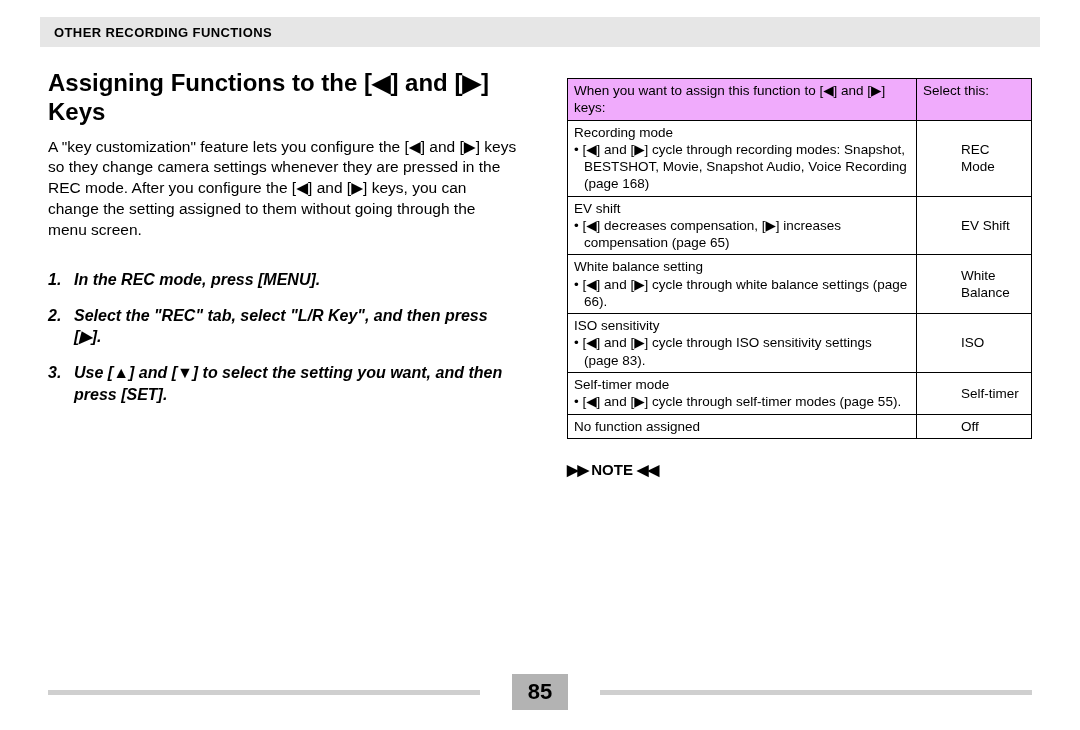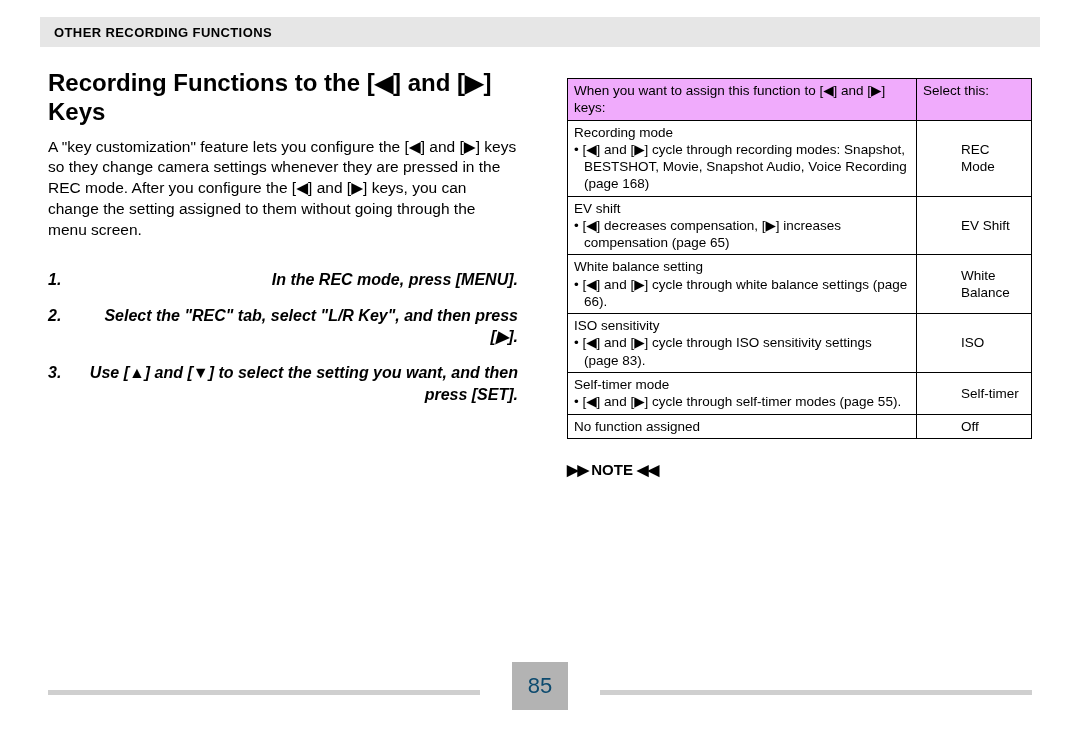--- a/index.html
+++ b/index.html
@@ -40,21 +40,20 @@
     margin-bottom: 10px;
   }
   .intro {
     font-size: 15.5px;
     line-height: 1.35;
     margin-bottom: 28px;
   }
   ol.steps {
     list-style: none;
     counter-reset: step;
-    text-align: right;
   }
   ol.steps li {
     counter-increment: step;
     font-size: 16px;
     font-weight: bold;
     font-style: italic;
     line-height: 1.35;
     margin-bottom: 14px;
     padding-left: 26px;
     position: relative;
@@ -108,40 +107,40 @@
   .footer-bar-right {
     position: absolute;
     right: 48px; bottom: 35px;
     height: 5px; width: 432px;
     background: #cfcfcf;
   }
   .page-num {
     position: absolute;
     left: 50%; bottom: 20px;
     transform: translateX(-50%);
-    width: 56px; height: 48px;
+    width: 56px; height: 36px;
     background: #b3b3b3;
-    color: #0c4a6e;
+    color: #000000;
     font-size: 22px;
-    font-weight: normal;
+    font-weight: bold;
     display: flex;
     align-items: center;
     justify-content: center;
   }
 </style>
 </head>
 <body>
 
 <div class="header-bar">
   <span>Other Recording Functions</span>
 </div>
 
 <div class="left-col">
   <h1 class="title">
-    <span>Recording Functions to the [◀] and [▶]</span><br>
+    <span>Assigning Functions to the [◀] and [▶]</span><br>
     <span>Keys</span>
   </h1>
   <p class="intro">A "key customization" feature lets you configure the [◀] and [▶] keys so they change camera settings whenever they are pressed in the REC mode. After you configure the [◀] and [▶] keys, you can change the setting assigned to them without going through the menu screen.</p>
   <ol class="steps">
     <li>In the REC mode, press [MENU].</li>
     <li>Select the "REC" tab, select "L/R Key", and then press [▶].</li>
     <li>Use [▲] and [▼] to select the setting you want, and then press [SET].</li>
   </ol>
 </div>
 

